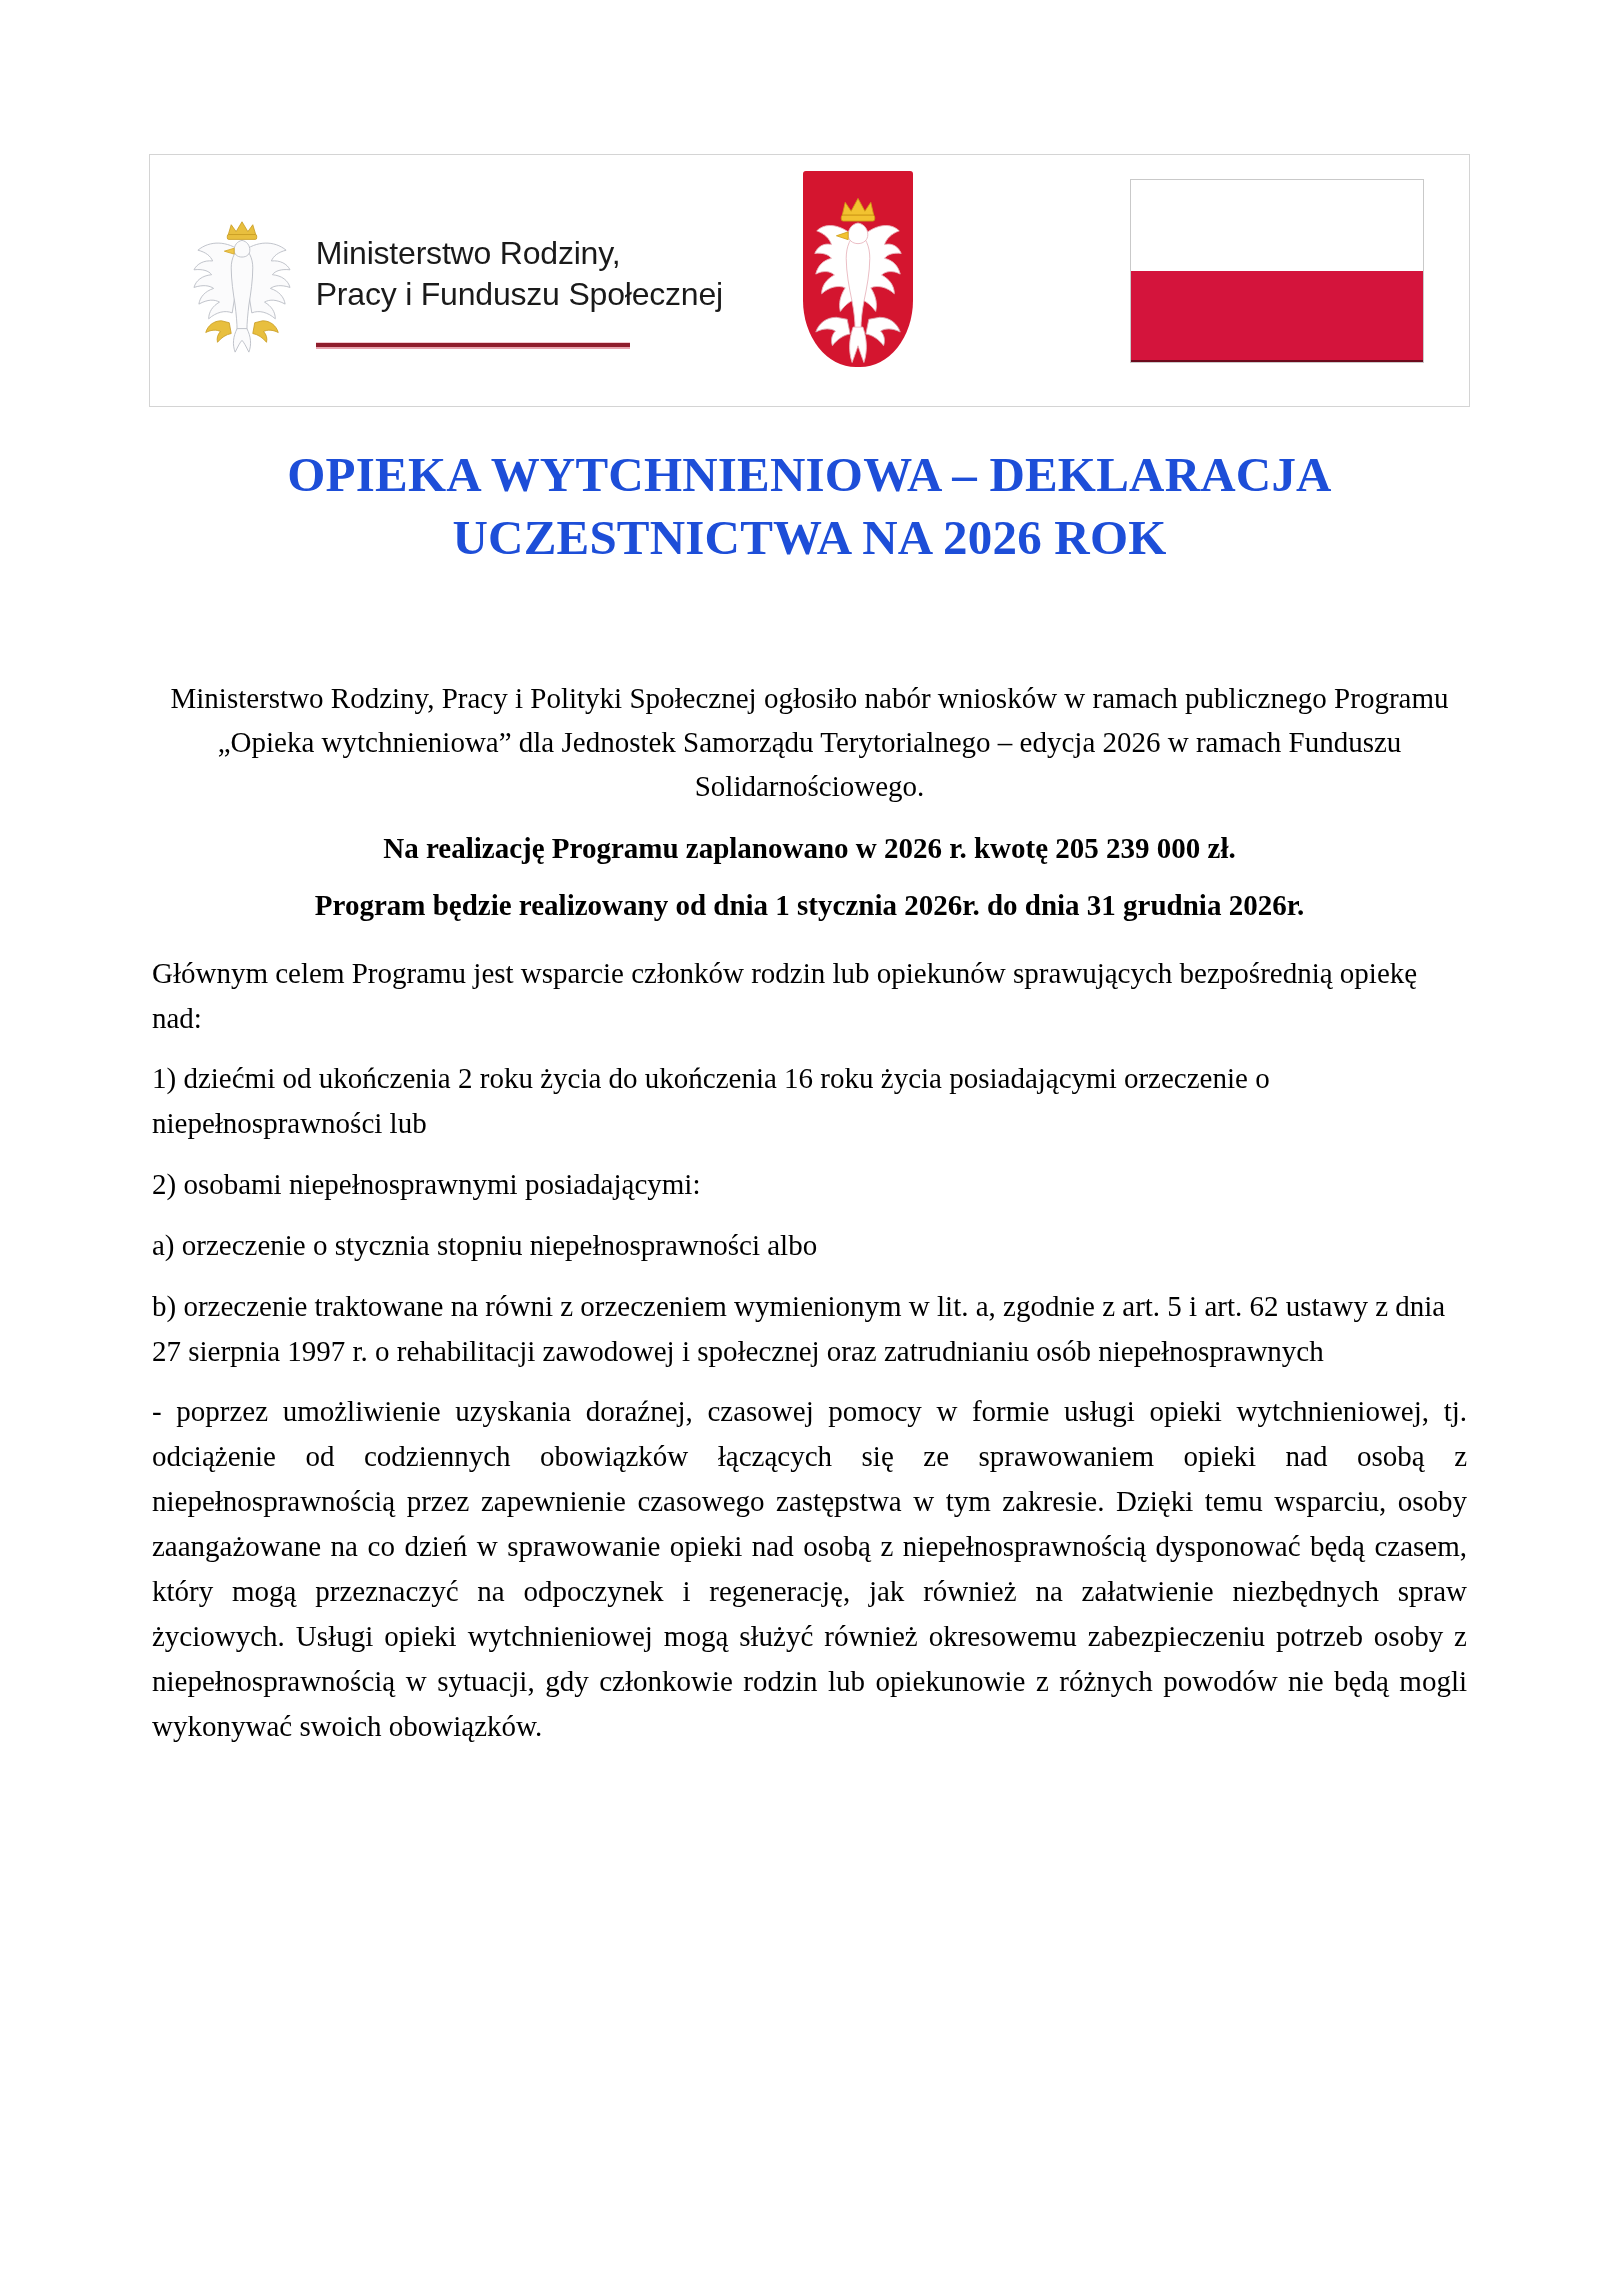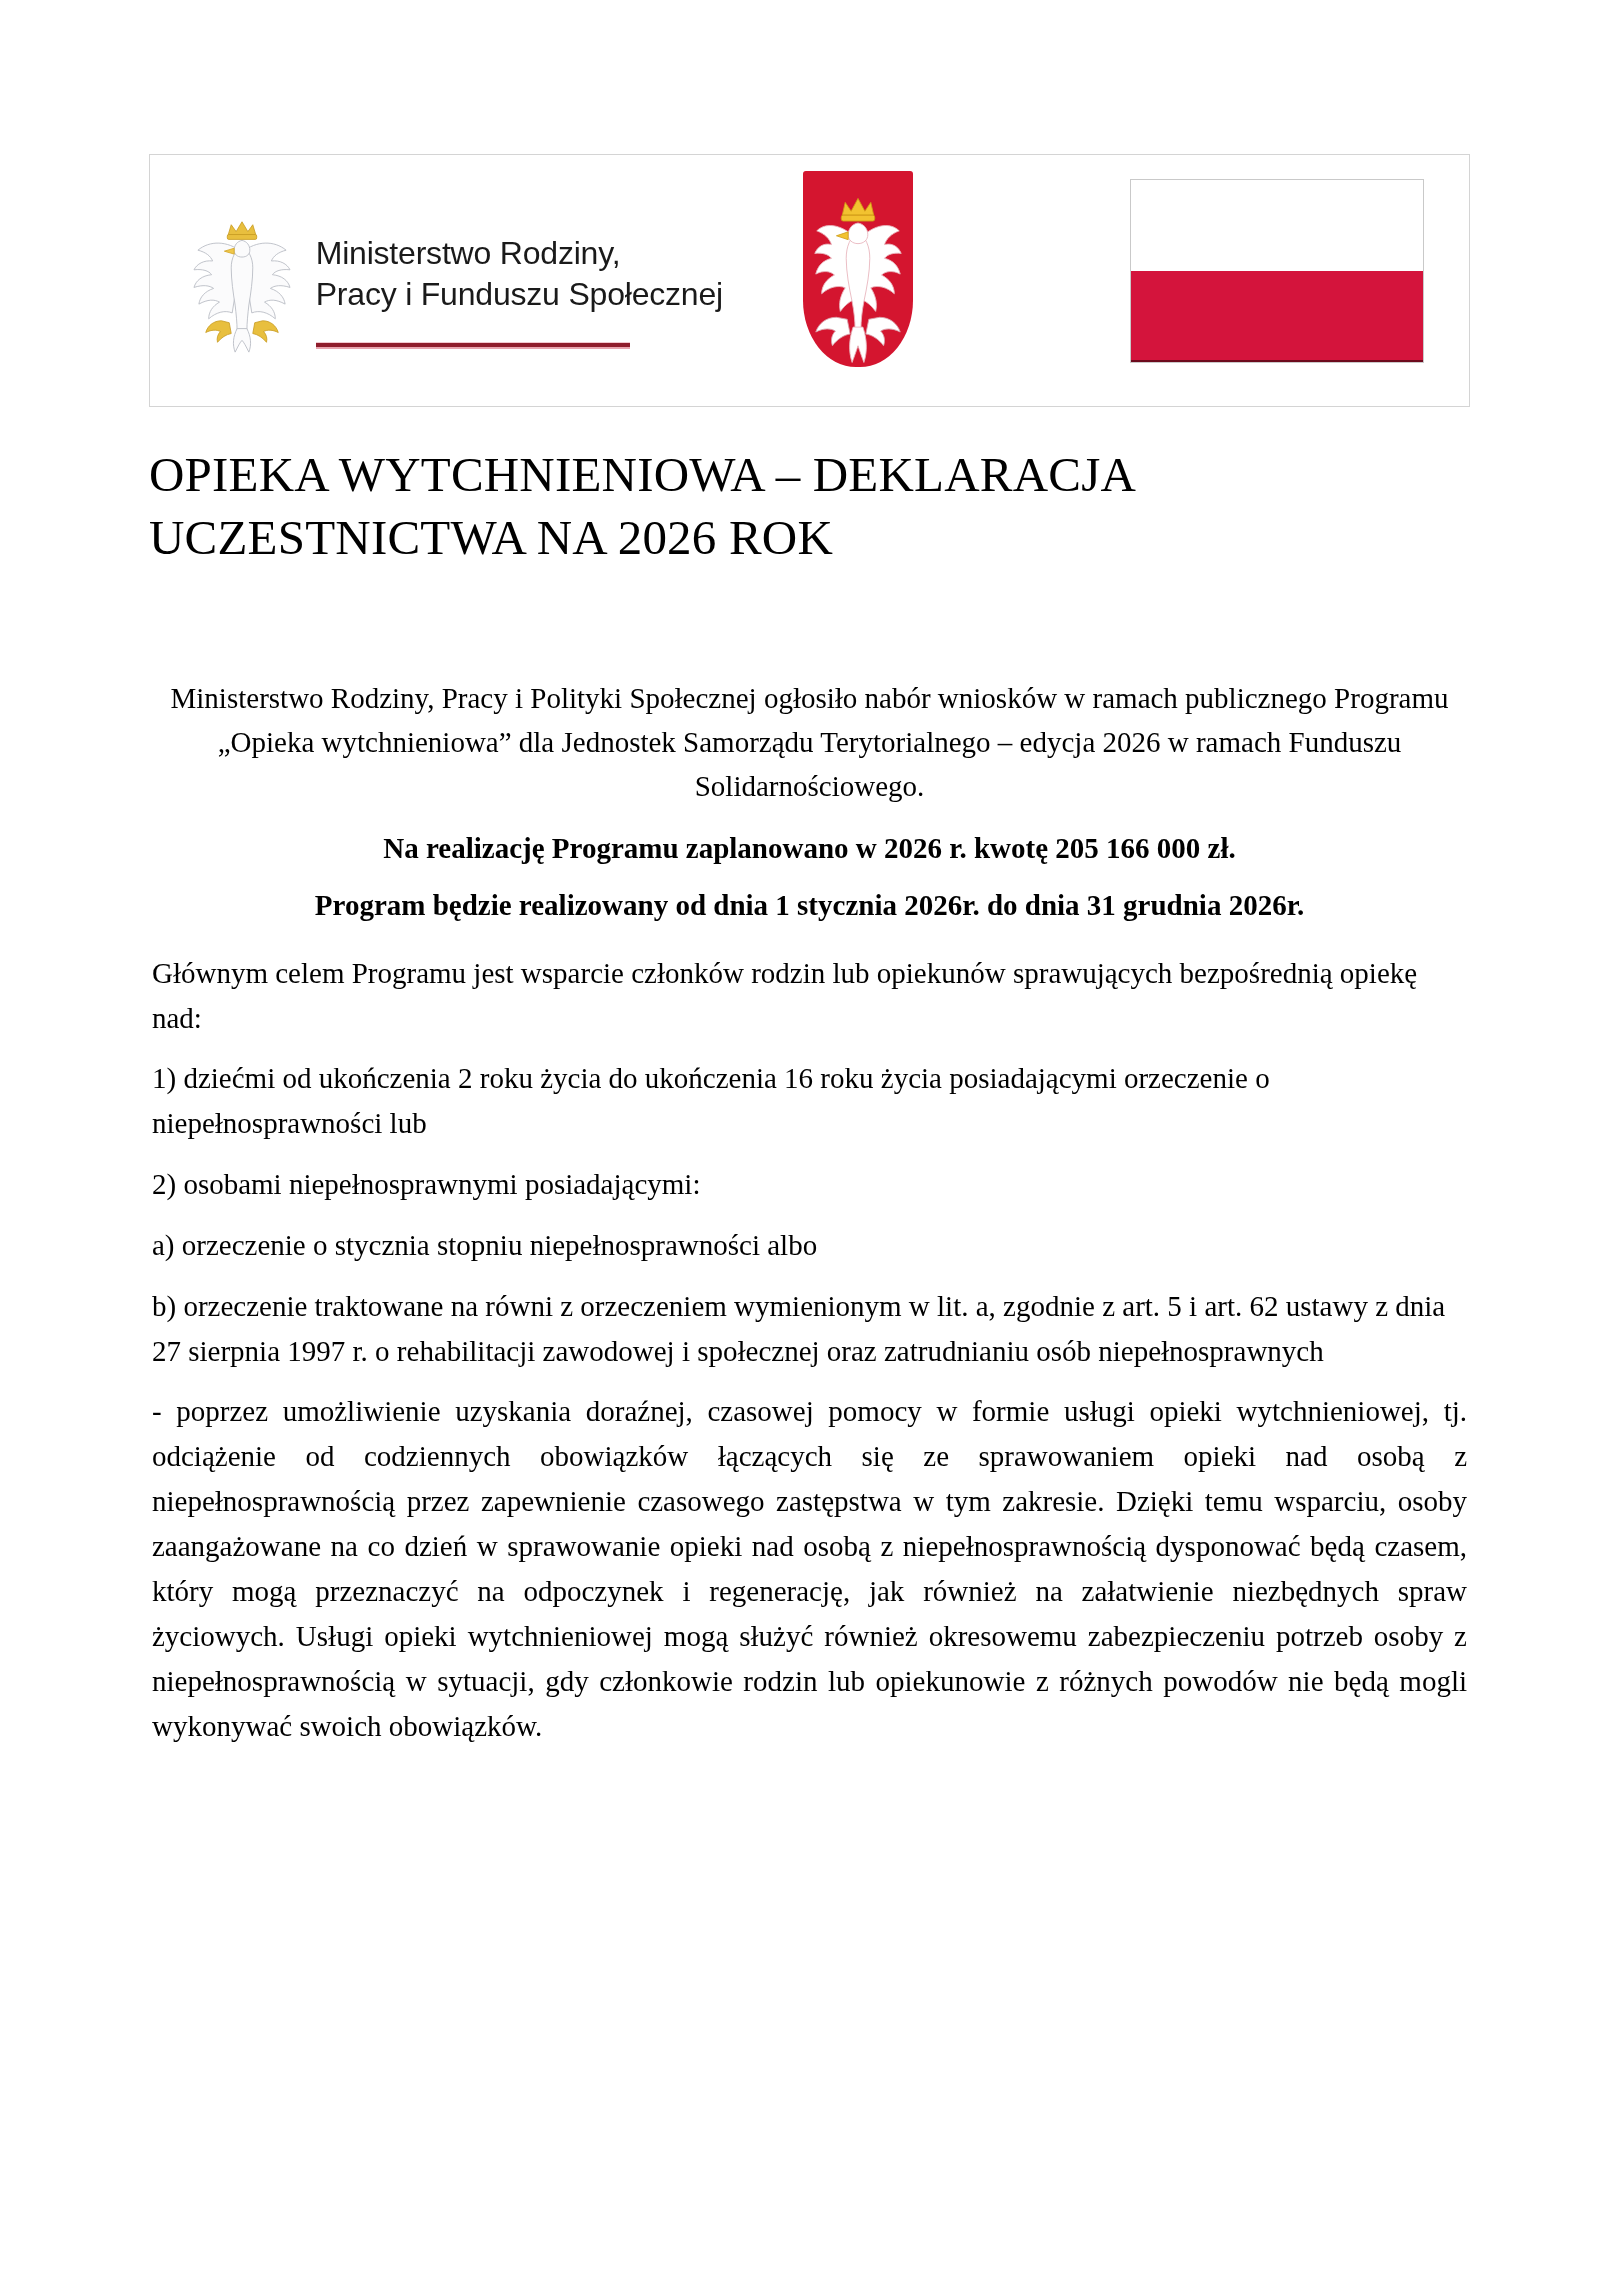--- a/index.html
+++ b/index.html
@@ -115,24 +115,25 @@
   }
   .flag-white { height: 50%; background: #ffffff; }
   .flag-red { height: 50%; background: #d4143c; border-bottom: 2px solid #6d0a1d; box-sizing: border-box; }
 
   
   .doc-title {
     position: absolute;
     left: 149px;
     top: 443px;
     width: 1321px;
+    text-align: center;
     font-size: 49px;
     line-height: 63px;
-    font-weight: normal;
-    color: #000000;
+    font-weight: bold;
+    color: #1d4ed8;
     letter-spacing: 0.2px;
   }
 
   
   .content {
     position: absolute;
     left: 152px;
     top: 676px;
     width: 1315px;
   }
@@ -275,21 +276,21 @@
 
   <div class="doc-title">
     <div>OPIEKA WYTCHNIENIOWA – DEKLARACJA</div>
     <div>UCZESTNICTWA NA 2026 ROK</div>
   </div>
 
   <div class="content">
 
     <p class="p-bold-center">Ministerstwo Rodziny, Pracy i Polityki Społecznej ogłosiło nabór wniosków w ramach publicznego Programu „Opieka wytchnieniowa” dla Jednostek Samorządu Terytorialnego – edycja 2026 w ramach Funduszu Solidarnościowego.</p>
 
-    <p class="p-bold-center-tight">Na realizację Programu zaplanowano w 2026 r. kwotę 205 166 000 zł.</p>
+    <p class="p-bold-center-tight">Na realizację Programu zaplanowano w 2026 r. kwotę 205 239 000 zł.</p>
 
     <p class="p-bold-center-tight">Program będzie realizowany od dnia 1 stycznia 2026r. do dnia 31 grudnia 2026r.</p>
 
     <div class="gap-sm"></div>
 
     <p class="p-body"> Głównym celem Programu jest wsparcie członków rodzin lub opiekunów sprawujących bezpośrednią opiekę nad:</p>
 
     <p class="p-body">1) dziećmi od ukończenia  2 roku życia do ukończenia  16 roku życia posiadającymi orzeczenie o  niepełnosprawności  lub</p>
 
     <p class="p-body">2) osobami niepełnosprawnymi posiadającymi:</p>

